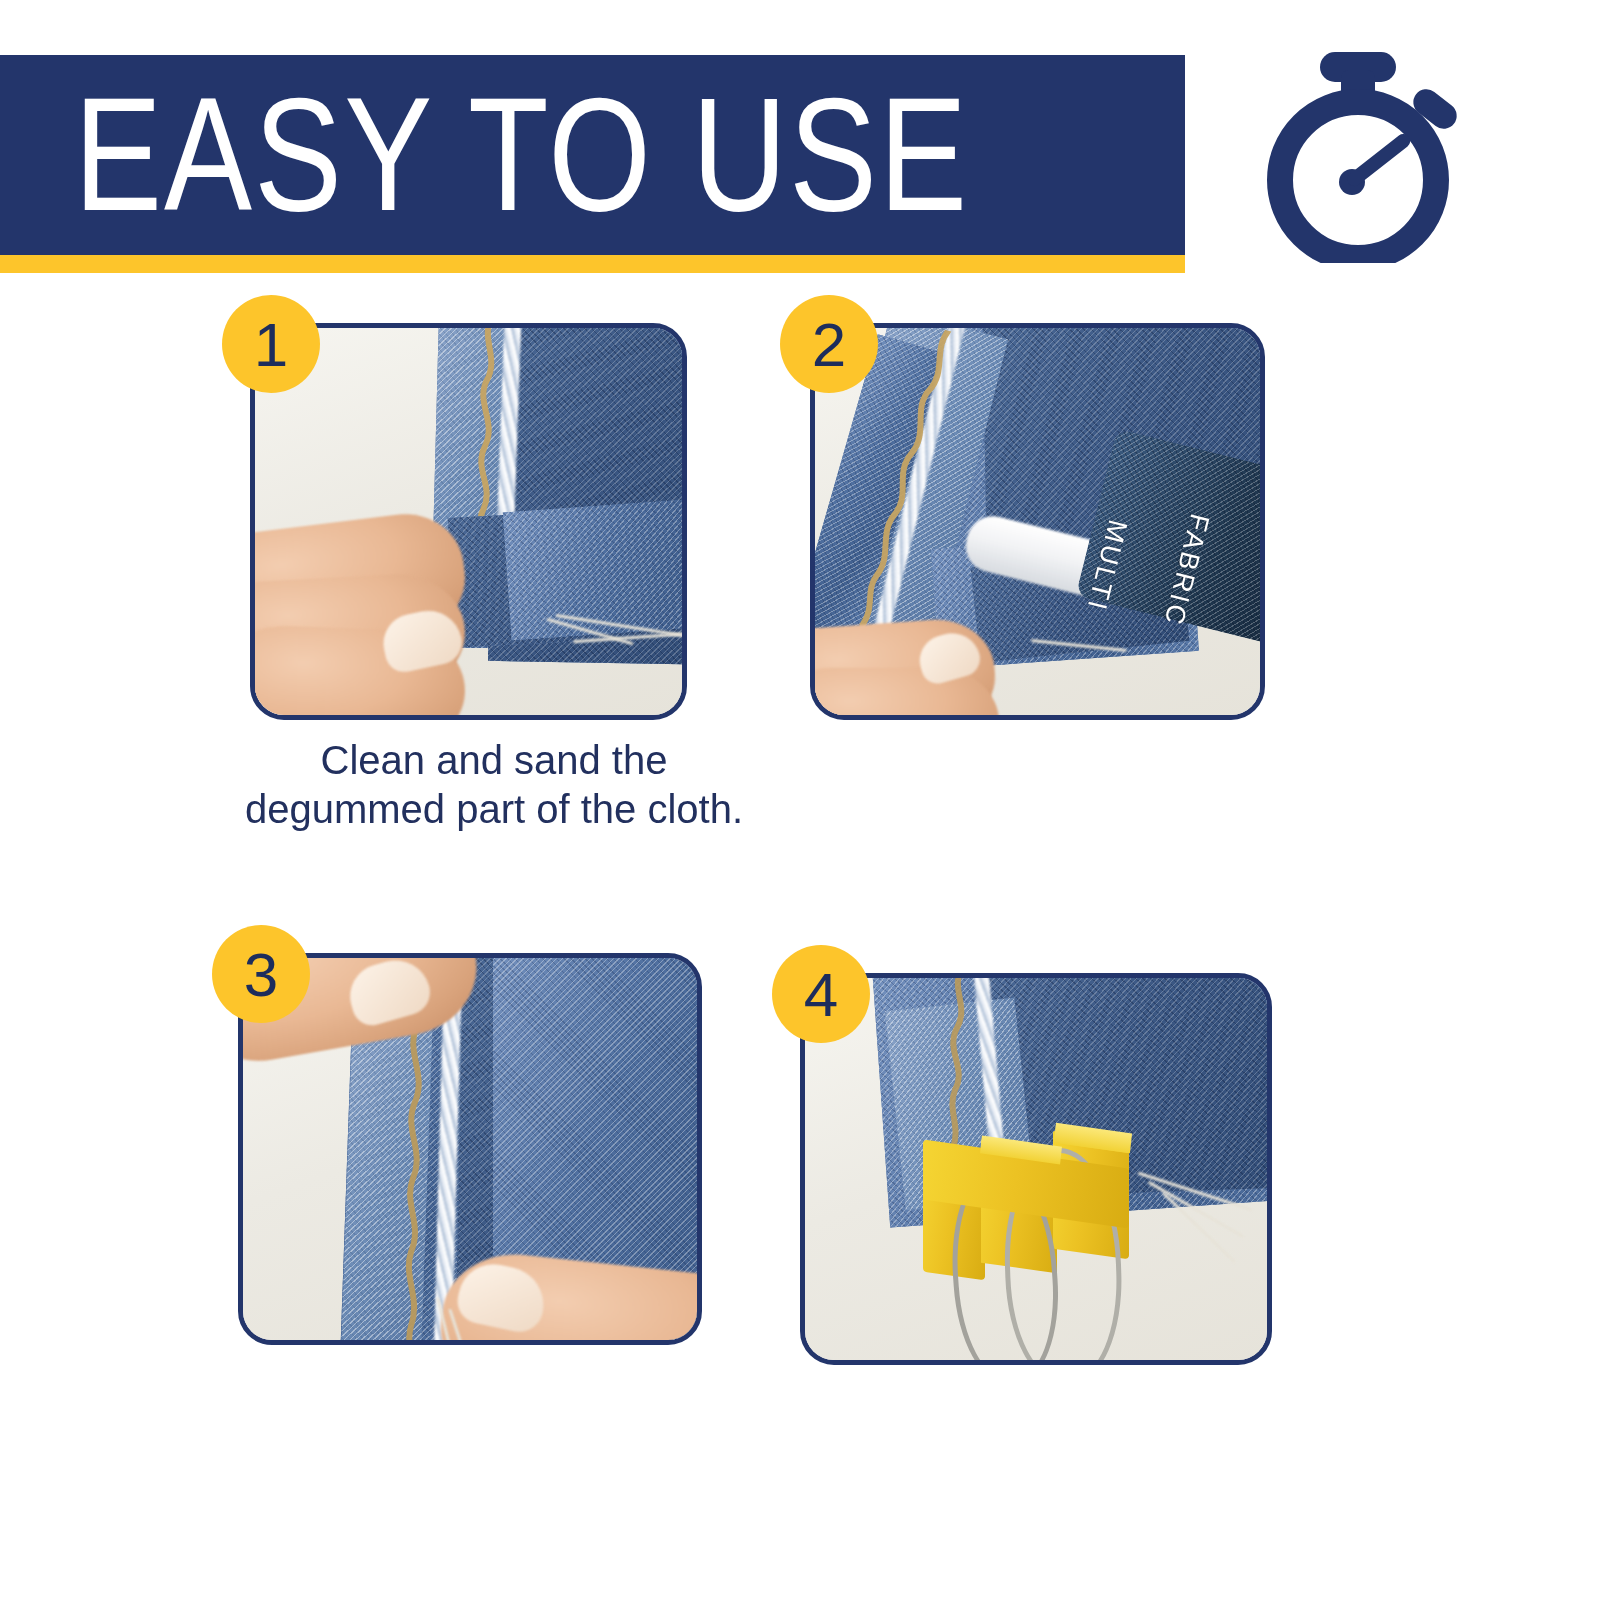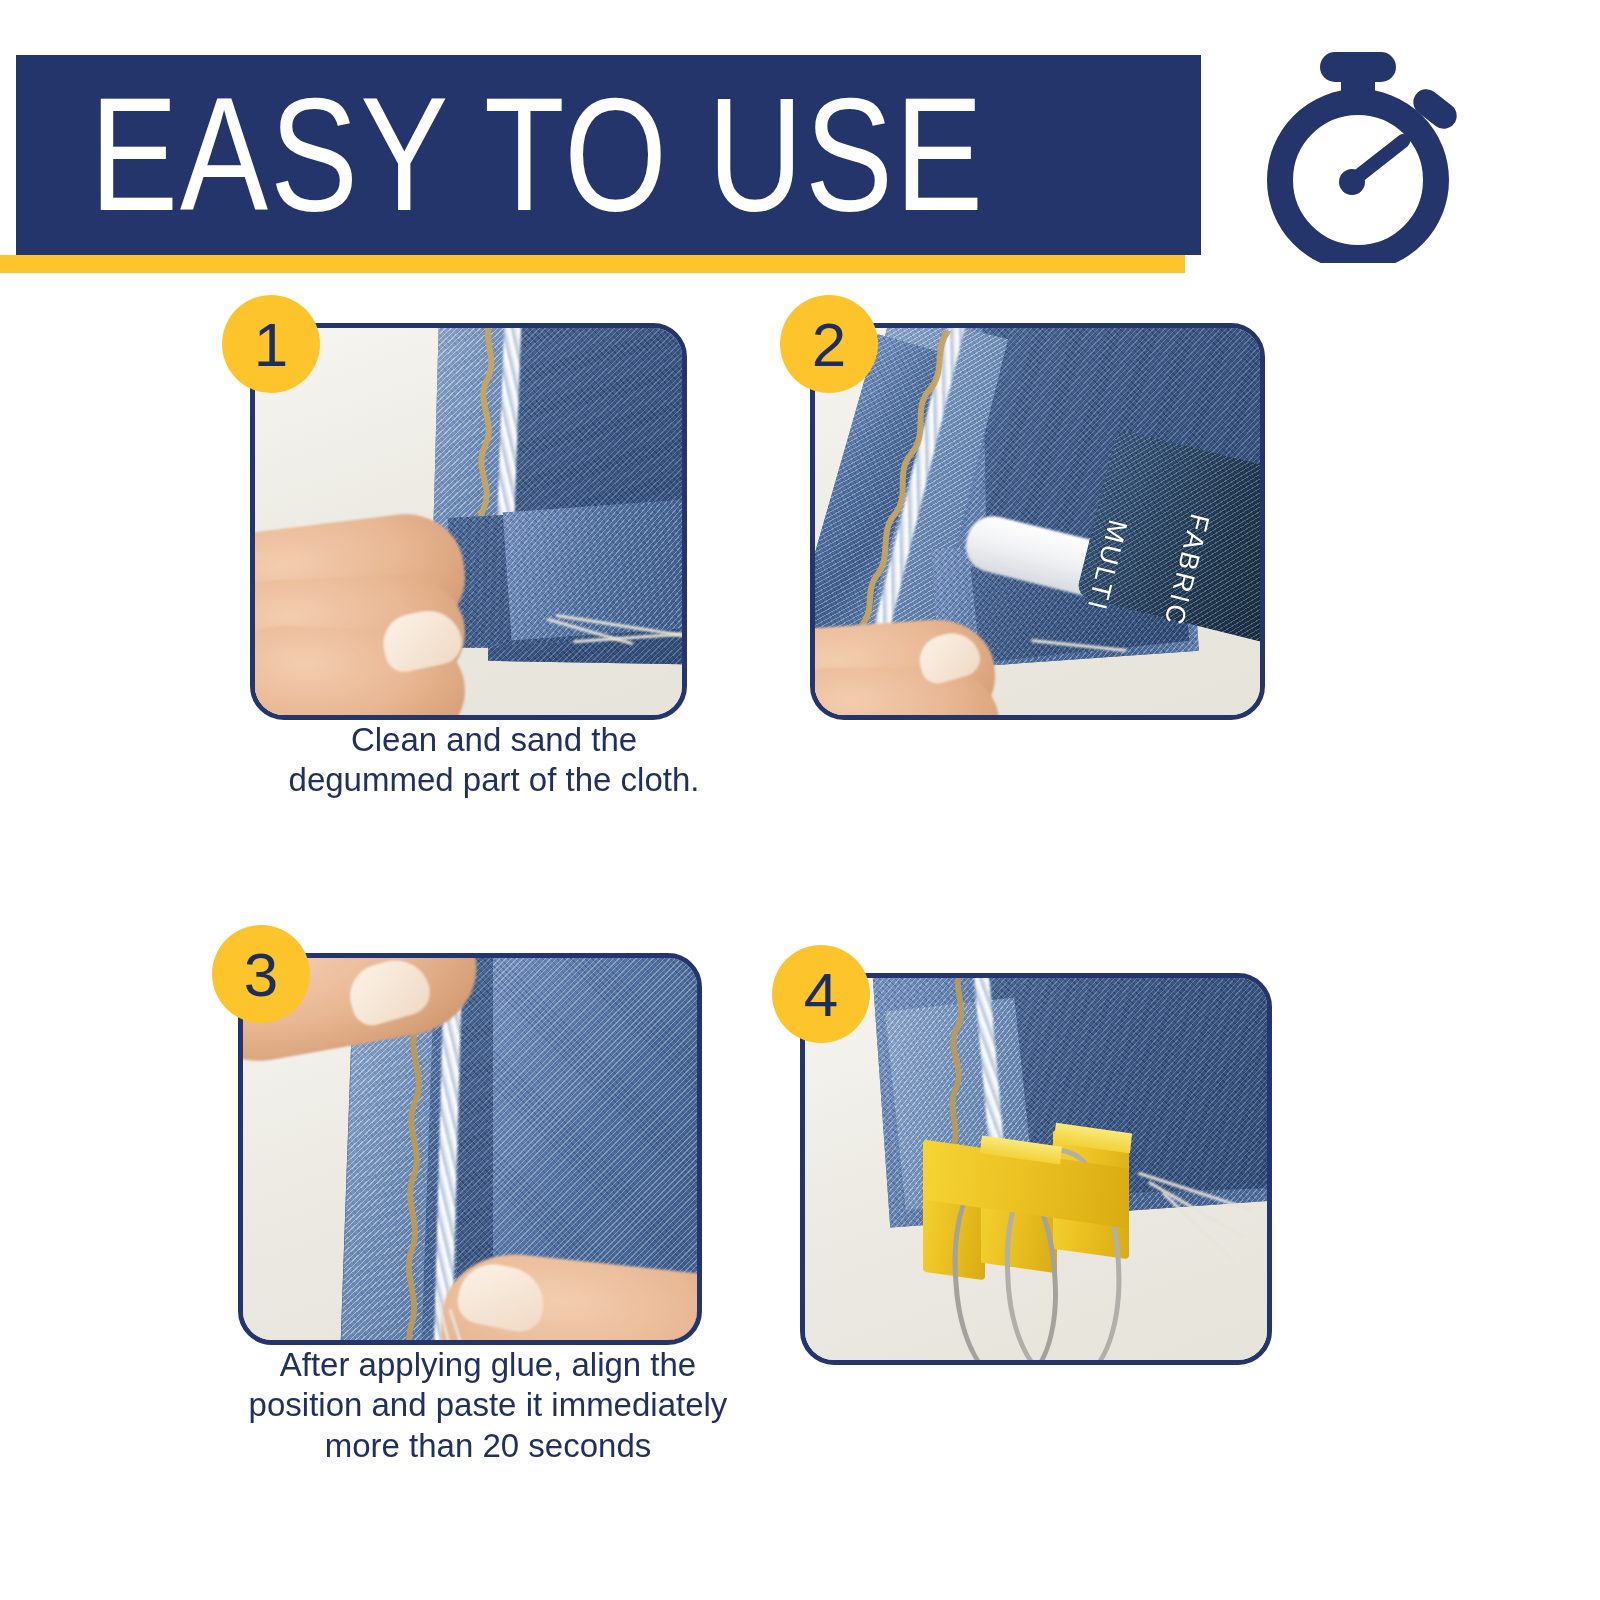--- a/index.html
+++ b/index.html
@@ -6,21 +6,21 @@
   html,body { width:1600px; height:1600px; }
   body {
     background:#ffffff;
     font-family:"Liberation Sans", sans-serif;
     position:relative;
     overflow:hidden;
   }
 
   
   #header-banner{
-    position:absolute; left:16px; top:55px; width:1185px; height:200px;
+    position:absolute; left:0; top:55px; width:1185px; height:200px;
     background:#23356b;
     display:flex; align-items:center;
   }
   #header-title{
     color:#ffffff;
     font-size:132px;
     line-height:1;
     letter-spacing:2px;
     font-weight:400;
     padding-left:74px;
@@ -70,24 +70,25 @@
     width:98px; height:98px; border-radius:50%;
     background:#fdc52b;
     color:#1d2d5c;
     font-size:62px;
     display:flex; align-items:center; justify-content:center;
     z-index:5;
     font-weight:400;
   }
 
   .caption{
+    margin-top:16px;
     width:560px;
     text-align:center;
     color:#22305e;
-    font-size:33px;
+    font-size:40px;
     line-height:1.22;
     white-space:pre-line;
   }
   .cell-1 .caption{ margin-left:-8px; }
   .cell-3 .caption{ margin-left:-4px; }
   .cell-4 .caption{ margin-left:-6px; }
 
   
   .scene{ position:absolute; inset:0; }
 
@@ -310,23 +311,20 @@
 
           <div class="skin blur-soft" style="left:198px; top:306px; width:330px; height:140px; border-radius:76px / 64px; transform:rotate(6deg);"></div>
           <div class="nail blur-soft" style="left:216px; top:308px; width:86px; height:62px; border-radius:44px 48px 30px 28px; transform:rotate(12deg);"></div>
 
           <div class="thread blur-soft" style="left:168px; top:372px; width:70px; height:3px; transform:rotate(76deg);"></div>
           <div class="thread blur-soft" style="left:186px; top:378px; width:60px; height:3px; transform:rotate(72deg);"></div>
         </div>
       </div>
       <div class="step-badge">3</div>
     </div>
-    <div class="caption">After applying glue, align the
-position and paste it immediately
-more than 20 seconds</div>
   </div>
 
   <div class="step-cell cell-4">
     <div class="photo-wrap">
       <div class="photo-frame">
         <div class="scene">
           <div class="bg-cloth"></div>
 
           <div class="denim d-mid" style="left:76px; top:-16px; width:450px; height:250px; transform:rotate(-4deg);"></div>
           <div class="denim d-dark" style="left:180px; top:-16px; width:350px; height:230px; transform:rotate(-2deg);"></div>

